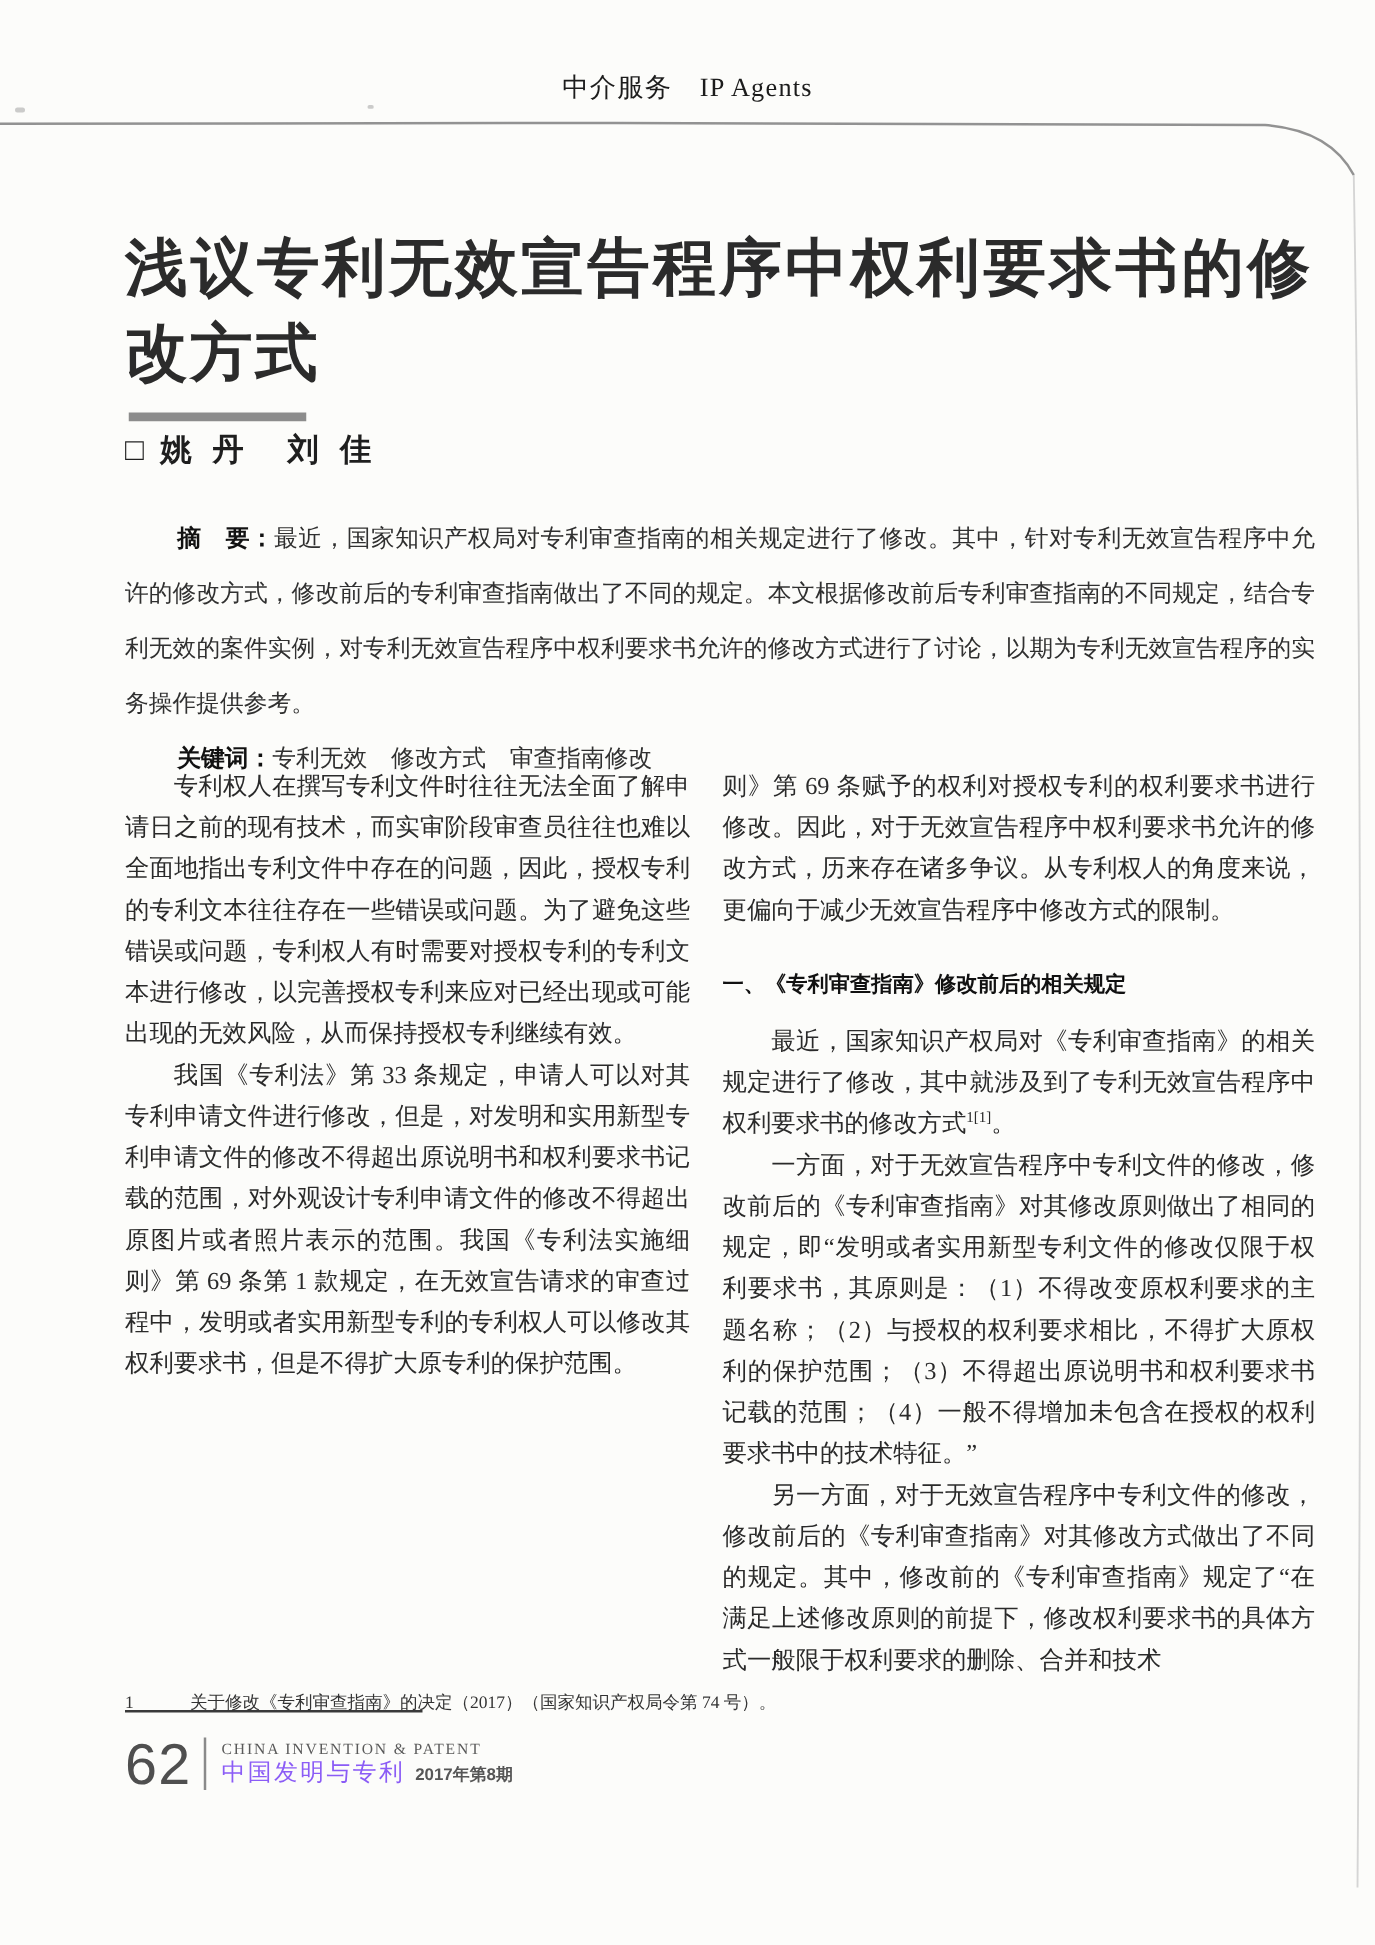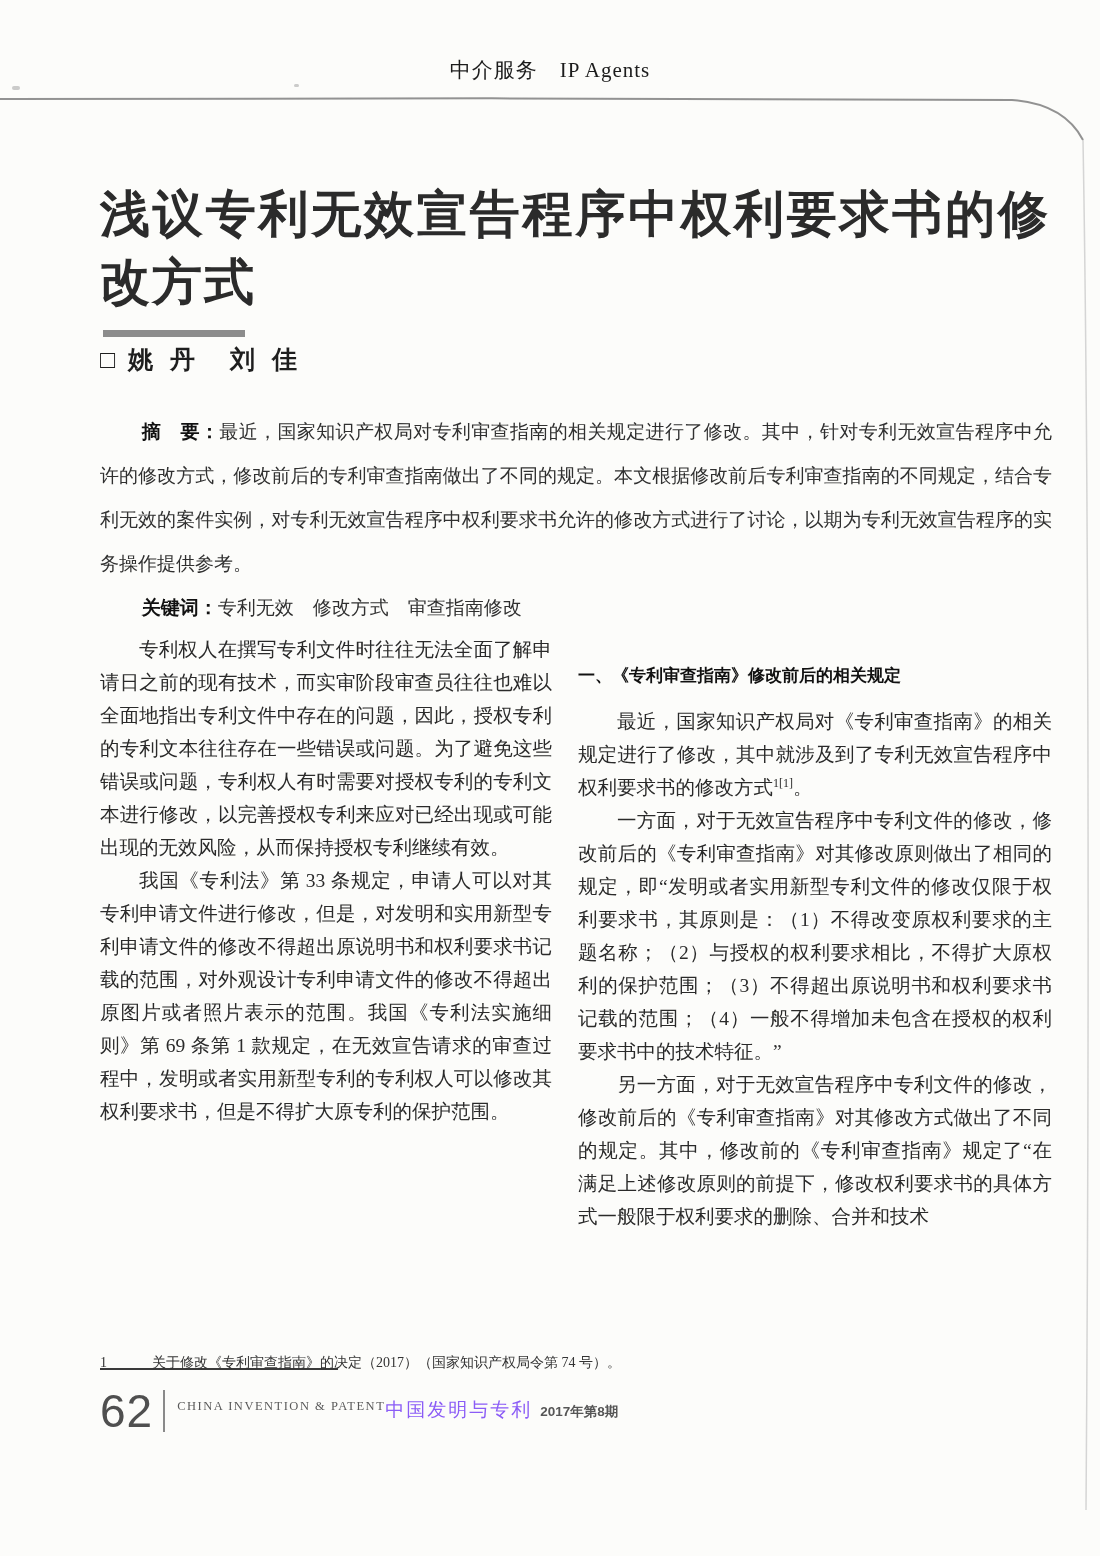--- a/index.html
+++ b/index.html
@@ -44,21 +44,21 @@
     position:absolute;left:100px;top:410px;width:952px;
     font-size:19px;line-height:44px;text-align:justify;color:#303030;
   }
   .abstract p{margin:0;text-indent:2.2em;}
   .abstract .lbl{font-family:"Liberation Sans",sans-serif;font-weight:bold;color:#111;margin-top:16px;}
   .abstract .kw{margin-top:0;}
 
   
   .col{
     position:absolute;top:613px;
-    font-size:19.5px;line-height:33px;text-align:justify;color:#2a2a2a;margin-top:20px;
+    font-size:19.5px;line-height:33px;text-align:justify;color:#2a2a2a;
   }
   .col p{margin:0;text-indent:2em;}
   .col p.noindent{text-indent:0;}
   .col-left{left:100px;width:452px;}
   .col-right{left:578px;width:474px;}
   .section-heading{
     font-family:"Liberation Sans",sans-serif;
     font-weight:bold;font-size:17px;color:#111;
     margin:28px 0 14px 0 !important;text-indent:0 !important;line-height:30px;
   }
@@ -72,21 +72,21 @@
   }
   .footnote .num{display:inline-block;width:52px;}
 
   
   .footer{position:absolute;left:100px;top:1388px;display:flex;align-items:center;}
   .footer .pagenum{
     font-family:"Liberation Sans",sans-serif;
     font-size:46px;color:#4f4f4f;letter-spacing:1px;line-height:46px;
   }
   .footer .vbar{width:2px;height:42px;background:#8a8a8a;margin:0 12px 0 10px;}
-  .footer .jblock{display:flex;justify-content:center;}
+  .footer .jblock{display:flex;flex-direction:column;justify-content:center;}
   .footer .jen{
     font-family:"Liberation Serif",serif;font-size:12.5px;color:#5a5a5a;
     letter-spacing:1.5px;line-height:16px;
   }
   .footer .jcnrow{display:flex;align-items:baseline;line-height:24px;}
   .footer .jcn{font-family:"Liberation Sans",sans-serif;font-size:19px;color:#8b5cf6;letter-spacing:2px;}
   .footer .jissue{font-family:"Liberation Sans",sans-serif;font-size:13.5px;color:#565656;font-weight:bold;margin-left:8px;}
 </style>
 </head>
 <body>
@@ -113,20 +113,21 @@
   <p><span class="lbl">摘　要：</span><span>最近，国家知识产权局对专利审查指南的相关规定进行了修改。其中，针对专利无效宣告程序中允许的修改方式，修改前后的专利审查指南做出了不同的规定。本文根据修改前后专利审查指南的不同规定，结合专利无效的案件实例，对专利无效宣告程序中权利要求书允许的修改方式进行了讨论，以期为专利无效宣告程序的实务操作提供参考。</span></p>
   <p class="kw"><span class="lbl">关键词：</span><span>专利无效　修改方式　审查指南修改</span></p>
 </div>
 
 <div class="col col-left">
   <p>专利权人在撰写专利文件时往往无法全面了解申请日之前的现有技术，而实审阶段审查员往往也难以全面地指出专利文件中存在的问题，因此，授权专利的专利文本往往存在一些错误或问题。为了避免这些错误或问题，专利权人有时需要对授权专利的专利文本进行修改，以完善授权专利来应对已经出现或可能出现的无效风险，从而保持授权专利继续有效。</p>
   <p>我国《专利法》第 33 条规定，申请人可以对其专利申请文件进行修改，但是，对发明和实用新型专利申请文件的修改不得超出原说明书和权利要求书记载的范围，对外观设计专利申请文件的修改不得超出原图片或者照片表示的范围。我国《专利法实施细则》第 69 条第 1 款规定，在无效宣告请求的审查过程中，发明或者实用新型专利的专利权人可以修改其权利要求书，但是不得扩大原专利的保护范围。</p>
 </div>
 
 <div class="col col-right">
+  <p class="noindent">则》第 69 条赋予的权利对授权专利的权利要求书进行修改。因此，对于无效宣告程序中权利要求书允许的修改方式，历来存在诸多争议。从专利权人的角度来说，更偏向于减少无效宣告程序中修改方式的限制。</p>
   <p class="section-heading">一、《专利审查指南》修改前后的相关规定</p>
   <p><span>最近，国家知识产权局对《专利审查指南》的相关规定进行了修改，其中就涉及到了专利无效宣告程序中权利要求书的修改方式</span><sup class="fnref">1[1]</sup><span>。</span></p>
   <p>一方面，对于无效宣告程序中专利文件的修改，修改前后的《专利审查指南》对其修改原则做出了相同的规定，即“发明或者实用新型专利文件的修改仅限于权利要求书，其原则是：（1）不得改变原权利要求的主题名称；（2）与授权的权利要求相比，不得扩大原权利的保护范围；（3）不得超出原说明书和权利要求书记载的范围；（4）一般不得增加未包含在授权的权利要求书中的技术特征。”</p>
   <p>另一方面，对于无效宣告程序中专利文件的修改，修改前后的《专利审查指南》对其修改方式做出了不同的规定。其中，修改前的《专利审查指南》规定了“在满足上述修改原则的前提下，修改权利要求书的具体方式一般限于权利要求的删除、合并和技术</p>
 </div>
 
 <div class="footnote-rule"></div>
 <div class="footnote">
   <span class="num">1</span><span>关于修改《专利审查指南》的决定（2017）（国家知识产权局令第 74 号）。</span>
 </div>

